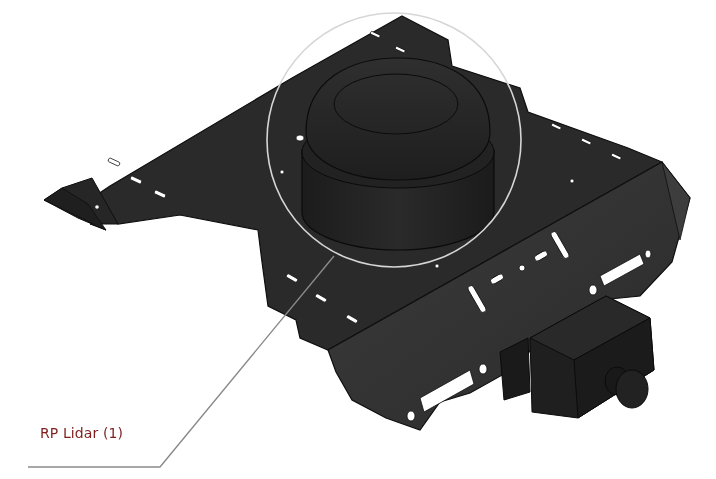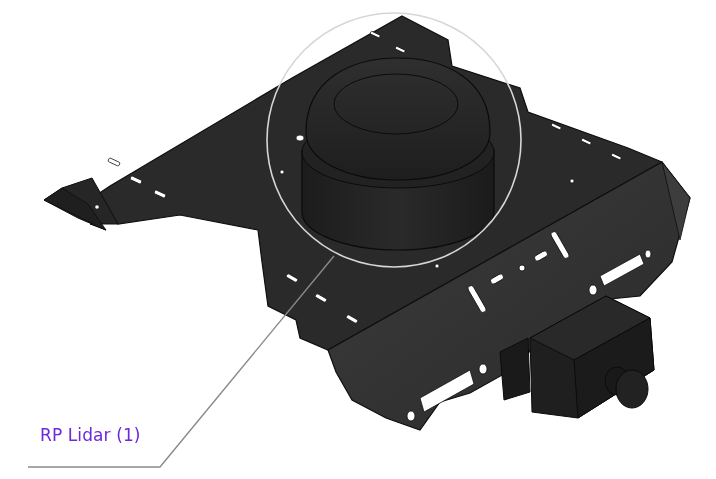--- a/index.html
+++ b/index.html
@@ -9,22 +9,22 @@
       height: 479px;
       overflow: hidden;
       background: #ffffff;
       font-family: "DejaVu Sans", "Liberation Sans", sans-serif;
     }
     .canvas svg { position: absolute; left: 0; top: 0; }
     .callout-label {
       position: absolute;
       left: 40px;
       top: 425px;
-      font-size: 17px;
-      color: #6d28d9;
+      font-size: 14px;
+      color: #7f1d1d;
       letter-spacing: 0.1px;
       white-space: nowrap;
     }
   </style>
 </head>
 <body>
 
 <div class="canvas">
   <svg width="716" height="479" viewBox="0 0 716 479">
     <defs>

